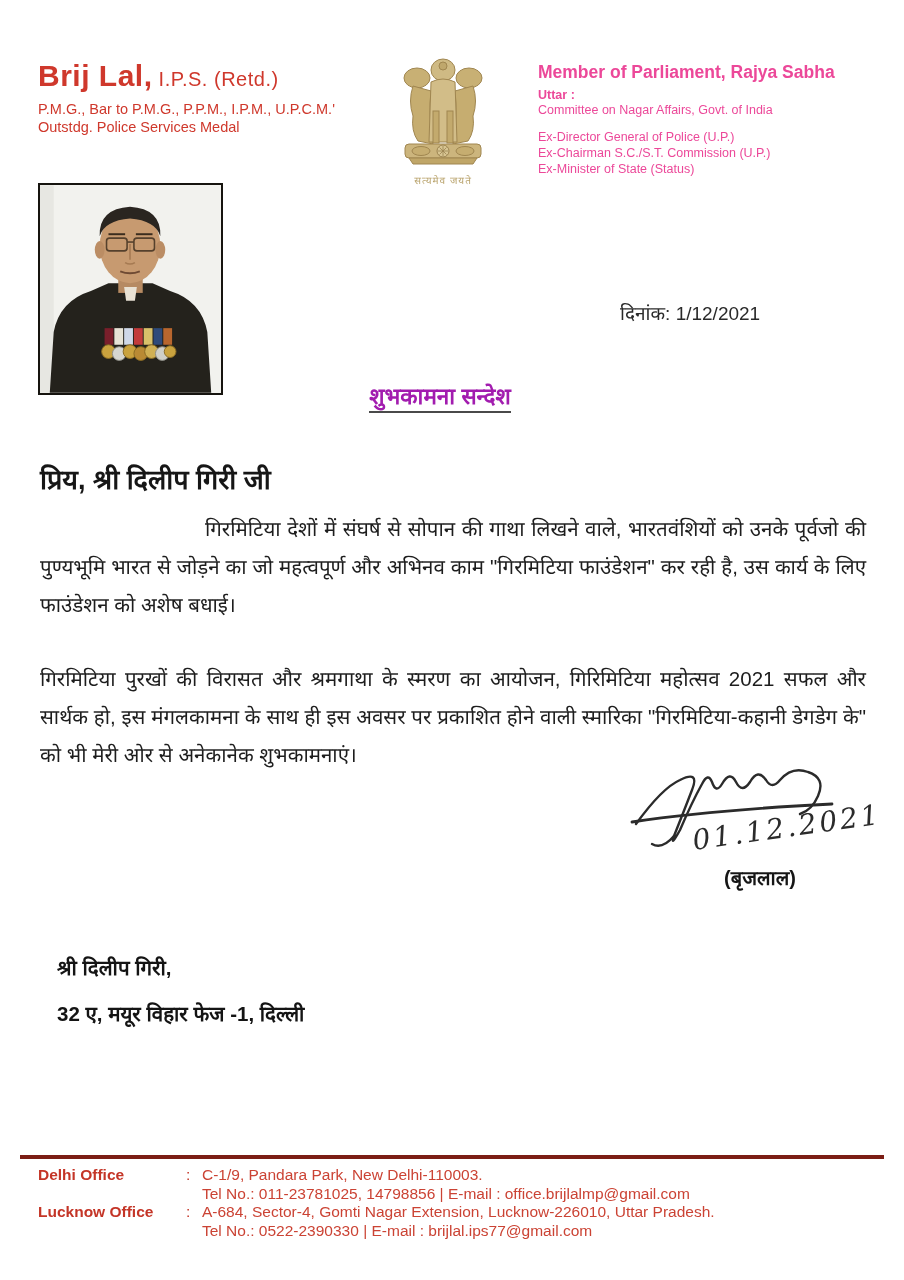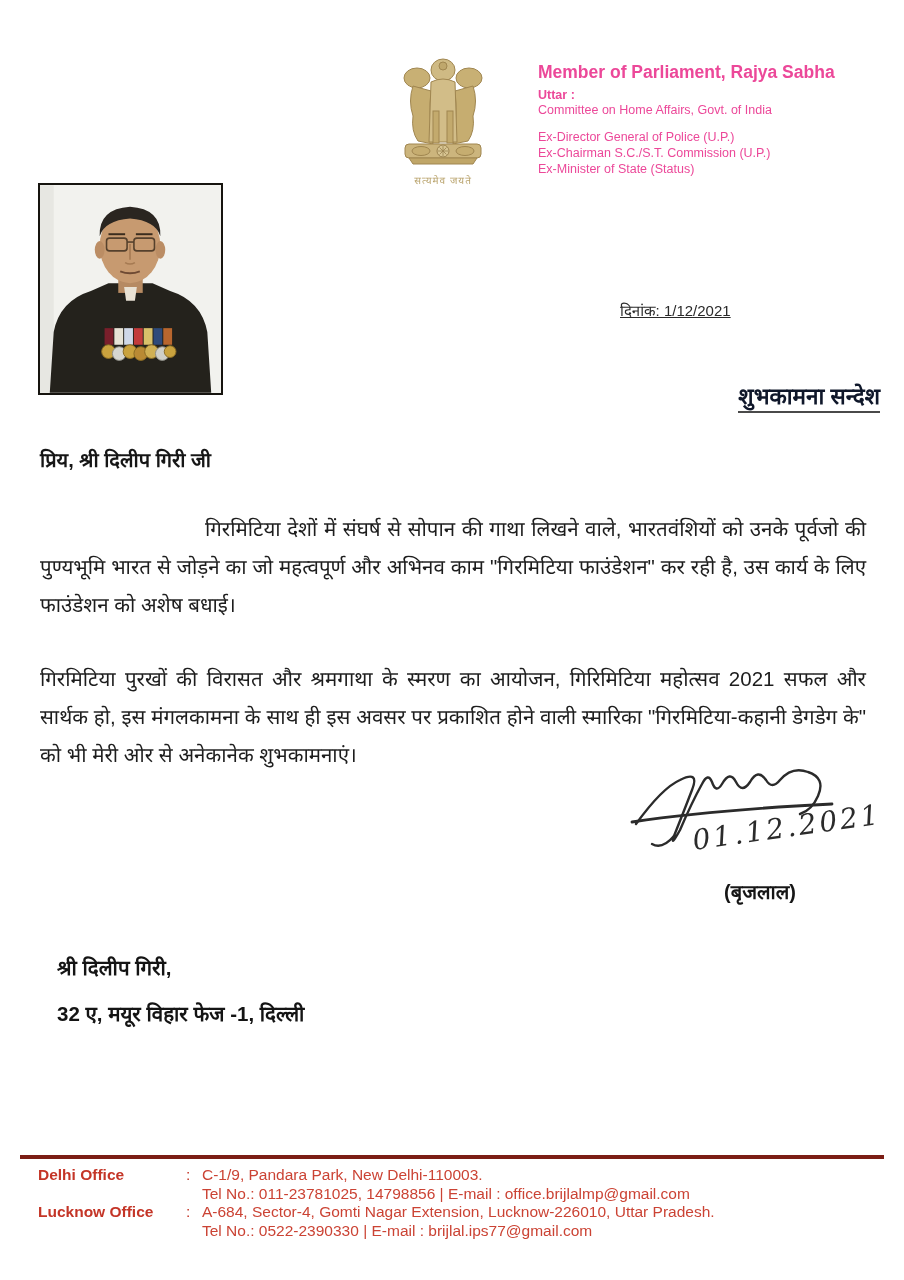--- a/index.html
+++ b/index.html
@@ -31,35 +31,35 @@
 
   
   .photo-frame {
     position: absolute; left: 38px; top: 183px;
     width: 185px; height: 212px;
     border: 2px solid #16140f; background: #f4f4f1;
   }
   .photo-frame svg { display: block; width: 100%; height: 100%; }
 
   
-  .date-line { position: absolute; left: 620px; top: 300px; font-size: 15px; color: #2a2a2a; text-decoration: underline; }
+  .date-line { position: absolute; left: 620px; top: 300px; font-size: 19px; color: #2a2a2a; }
   .letter-title {
     position: absolute; left: 0; top: 380px; width: 880px;
-    text-align: right; font-size: 22.5px; font-weight: bold; color: #0f172a;
+    text-align: center; font-size: 22.5px; font-weight: bold; color: #a21caf;
   }
   .letter-title span { border-bottom: 2.5px solid #4a4a4a; padding-bottom: 2px; }
-  .salutation { position: absolute; left: 40px; top: 446px; font-size: 20px; font-weight: bold; color: #161616; }
+  .salutation { position: absolute; left: 40px; top: 460px; font-size: 27px; font-weight: bold; color: #161616; }
   .para { position: absolute; left: 40px; width: 826px; font-size: 20.5px; line-height: 38px; color: #1d1d1d; text-align: justify; }
   .para-1 { top: 510px; text-indent: 165px; }
   .para-2 { top: 660px; }
 
   
   .sig-block { position: absolute; left: 622px; top: 758px; width: 252px; }
   .sig-block svg { display: block; }
-  .sig-name { text-align: center; font-size: 20px; font-weight: bold; color: #161616; margin-top: 16px; width: 220px; margin-left: 28px; }
+  .sig-name { text-align: center; font-size: 20px; font-weight: bold; color: #161616; margin-top: 2px; width: 220px; margin-left: 28px; }
 
   
   .recipient { position: absolute; left: 57px; top: 956px; color: #141414; }
   .recipient-line1 { font-size: 20.5px; font-weight: bold; line-height: 24px; }
   .recipient-line2 { font-size: 20.5px; font-weight: bold; margin-top: 19px; }
 
   
   .footer-rule { position: absolute; left: 20px; top: 1155px; width: 864px; height: 4px; background: #7b1d15; }
   .footer {
     position: absolute; left: 38px; top: 1166px; width: 840px;
@@ -67,20 +67,25 @@
     font-size: 15.5px; line-height: 18.5px; color: #cb4334;
   }
   .f-label { font-weight: bold; color: #c43527; }
   .f-colon { color: #c43527; }
 </style>
 </head>
 <body>
 
 <div class="page">
 
+  <div class="hdr-left">
+    <div class="hdr-name"><span>Brij Lal,</span><span class="hdr-name-suffix"> I.P.S. (Retd.)</span></div>
+    <div class="hdr-sub">P.M.G., Bar to P.M.G., P.P.M., I.P.M., U.P.C.M.'</div>
+    <div class="hdr-sub2">Outstdg. Police Services Medal</div>
+  </div>
 
   <div class="emblem-wrap">
     <svg width="100" height="112" viewBox="0 0 100 112">
       <g fill="#cbb47c" stroke="#a08650" stroke-width="1">
 
         <ellipse cx="24" cy="22" rx="13" ry="10" fill="#c8b074"></ellipse>
         <ellipse cx="76" cy="22" rx="13" ry="10" fill="#c8b074"></ellipse>
 
         <ellipse cx="50" cy="14" rx="12" ry="11" fill="#cfba84"></ellipse>
         <circle cx="50" cy="10" r="4" fill="#bfa76c"></circle>
@@ -101,21 +106,21 @@
 
         <path d="M16 102 L84 102 L80 108 L20 108 Z" fill="#c0a668"></path>
       </g>
     </svg>
     <div class="emblem-motto">सत्यमेव जयते</div>
   </div>
 
   <div class="hdr-right">
     <div class="hdr-right-title">Member of Parliament, Rajya Sabha</div>
     <div class="hdr-member-label">Uttar :</div>
-    <div class="hdr-line">Committee on Home Affairs, Govt. of India</div>
+    <div class="hdr-line">Committee on Nagar Affairs, Govt. of India</div>
     <div class="hdr-line hdr-ex">Ex-Director General of Police (U.P.)</div>
     <div class="hdr-line">Ex-Chairman S.C./S.T. Commission (U.P.)</div>
     <div class="hdr-line">Ex-Minister of State (Status)</div>
   </div>
 
   <div class="photo-frame">
     <svg viewBox="0 0 185 212">
       <rect x="0" y="0" width="185" height="212" fill="#f2f2ee"></rect>
       <rect x="0" y="0" width="14" height="212" fill="#e7e7e2"></rect>
 

